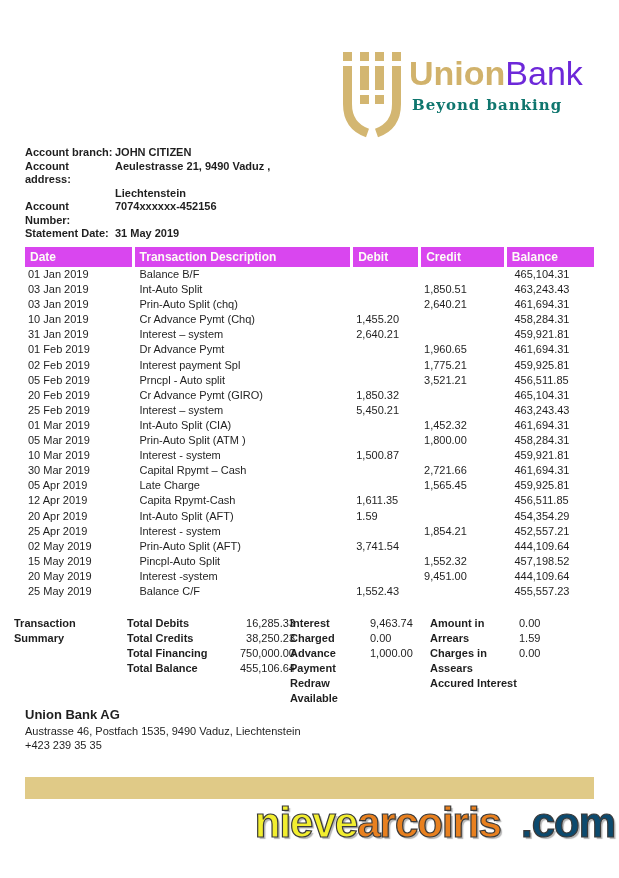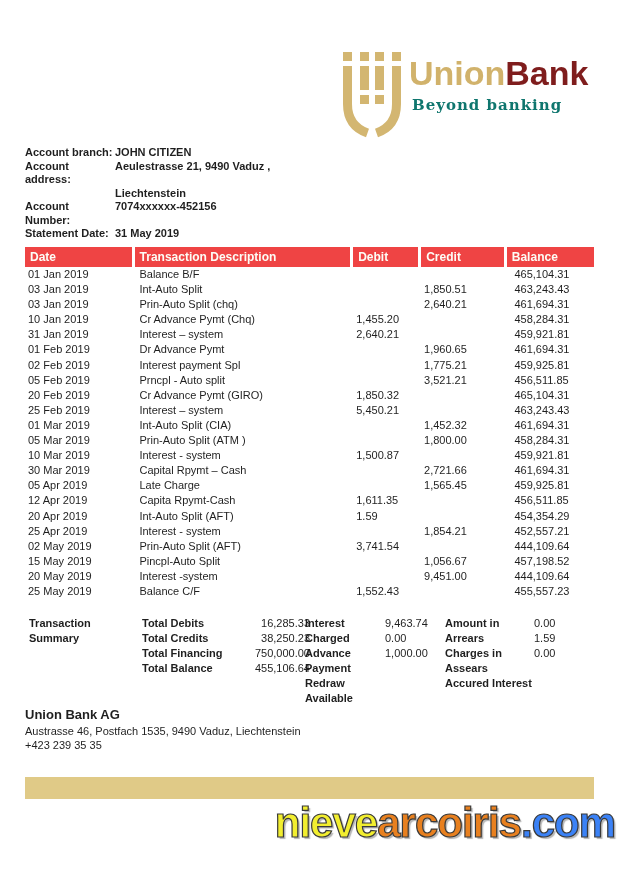--- a/index.html
+++ b/index.html
@@ -6,46 +6,46 @@
   html,body { background:#ffffff; }
   body { font-family:"Liberation Sans", sans-serif; color:#1f1f1f; }
   .page { position:relative; width:619px; height:878px; background:#fff; overflow:hidden; }
 
   
   .logo-block { position:absolute; left:343px; top:42px; width:260px; height:90px; }
   .logo-icon { position:absolute; left:0; top:10px; }
   .brand { position:absolute; left:66px; top:12px; font-size:34px; letter-spacing:0;
            color:#d1b26b; white-space:nowrap; }
   .brand .bold { font-weight:bold; }
-  .brand .light { font-weight:bold; color:#7f1d1d;margin-top:33px; }
+  .brand .light { font-weight:normal; color:#6d28d9;margin-top:33px; }
   .tagline { position:absolute; left:69px; top:54px; font-family:"DejaVu Serif", serif;
              font-weight:bold; font-size:15px; color:#0f766e; letter-spacing:1px; }
 
   
   .account-info { position:absolute; left:25px; top:146px; font-size:11px; font-weight:bold; }
   .acct-line { display:flex; line-height:13.5px; }
   .acct-label { width:90px; }
   .acct-value { }
 
   
   .txn-table { position:absolute; left:25px; top:247px; width:569px; }
   .thead { display:flex; height:20px; }
-  .thead .cell { background:#ef4444; color:#fdfdf6; font-weight:bold; font-size:12px;
+  .thead .cell { background:#d946ef; color:#fdfdf6; font-weight:bold; font-size:12px;
                  line-height:20px; padding-left:5px; border-right:3px solid #ffffff; }
   .thead .cell:last-child { border-right:none; }
   .trow { display:flex; height:15.1px; font-size:11px; line-height:15.1px; }
   .cell { overflow:hidden; white-space:nowrap; }
   .col-date    { width:118px; padding-left:3px; }
   .col-desc    { width:236px; padding-left:5px; }
   .col-debit   { width:73px;  padding-left:3px; }
   .col-credit  { width:92px;  padding-left:3px; }
   .col-balance { width:94px;  padding-left:8px; }
 
   
-  .summary { position:absolute; left:27px; top:616px; width:569px; height:100px; font-size:11px; }
+  .summary { position:absolute; left:12px; top:616px; width:569px; height:100px; font-size:11px; }
   .sum-col { position:absolute; top:0; line-height:15px; }
   .sum-title   { left:2px;   font-weight:bold; }
   .sum-labels1 { left:115px; font-weight:bold; }
   .sum-values1 { left:190px; width:93px; text-align:right; }
   .sum-labels2 { left:278px; font-weight:bold; }
   .sum-values2 { left:358px; }
   .sum-labels3 { left:418px; font-weight:bold; }
   .sum-values3 { left:507px; }
 
   
@@ -54,21 +54,21 @@
 
   .gold-bar { position:absolute; left:25px; top:777px; width:569px; height:22px; background:#e0ca87; }
 
   
   .watermark { position:absolute; right:4px; top:799px; font-size:42px; font-weight:bold;
                letter-spacing:-1px; white-space:nowrap;
                -webkit-text-stroke:1.2px #3a3a3a;
                text-shadow:2px 2px 1px rgba(90,90,90,0.45); }
   .wm-yellow { color:#f2ee2f; }
   .wm-orange { color:#e8801f; }
-  .wm-purple { color:#3b82f6; }
+  .wm-purple { color:#0c4a6e;margin-left:20px; }
 </style>
 </head>
 <body>
 
 <div class="page">
 
   <div class="logo-block">
     <svg class="logo-icon" width="58" height="86" viewBox="0 0 58 86">
       <g fill="#d3b671" stroke="none">
         <rect x="0" y="0" width="9" height="9"></rect>
@@ -251,21 +251,21 @@
           <div class="cell col-date">02 May 2019</div>
           <div class="cell col-desc">Prin-Auto Split (AFT)</div>
           <div class="cell col-debit">3,741.54</div>
           <div class="cell col-credit"></div>
           <div class="cell col-balance">444,109.64</div>
         </div>
         <div class="trow">
           <div class="cell col-date">15 May 2019</div>
           <div class="cell col-desc">Pincpl-Auto Split</div>
           <div class="cell col-debit"></div>
-          <div class="cell col-credit">1,056.67</div>
+          <div class="cell col-credit">1,552.32</div>
           <div class="cell col-balance">457,198.52</div>
         </div>
         <div class="trow">
           <div class="cell col-date">20 May 2019</div>
           <div class="cell col-desc">Interest -system</div>
           <div class="cell col-debit"></div>
           <div class="cell col-credit">9,451.00</div>
           <div class="cell col-balance">444,109.64</div>
         </div>
         <div class="trow">

